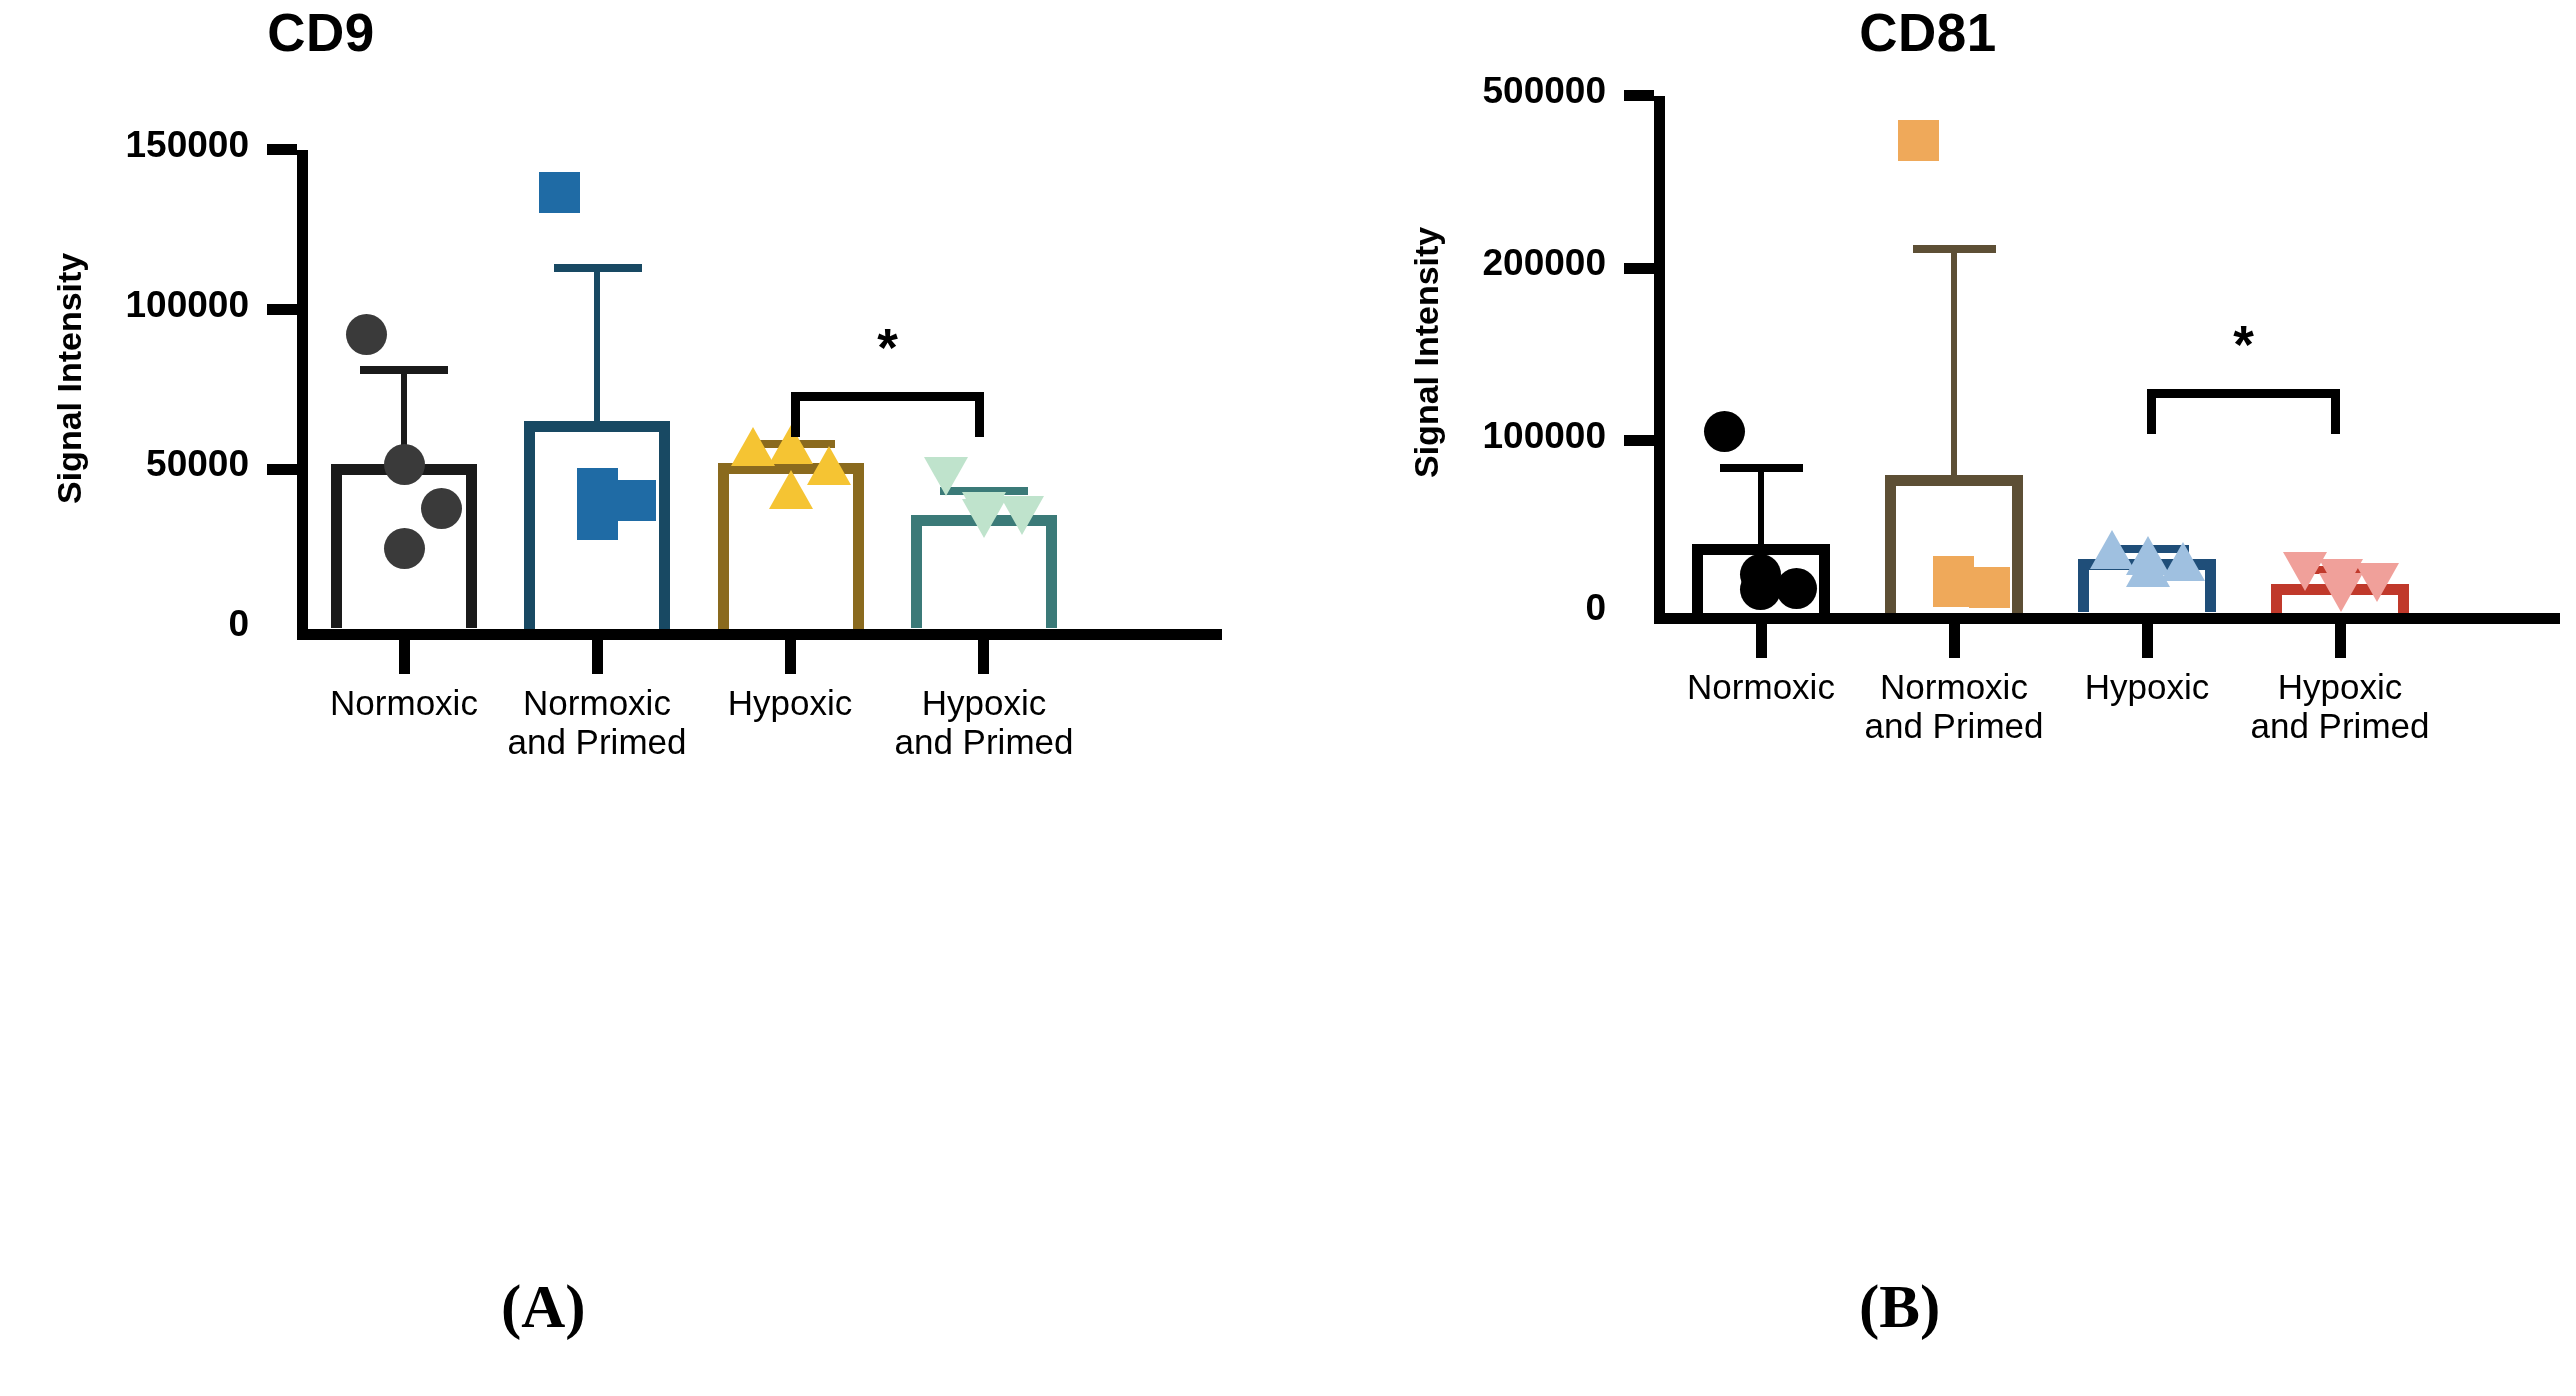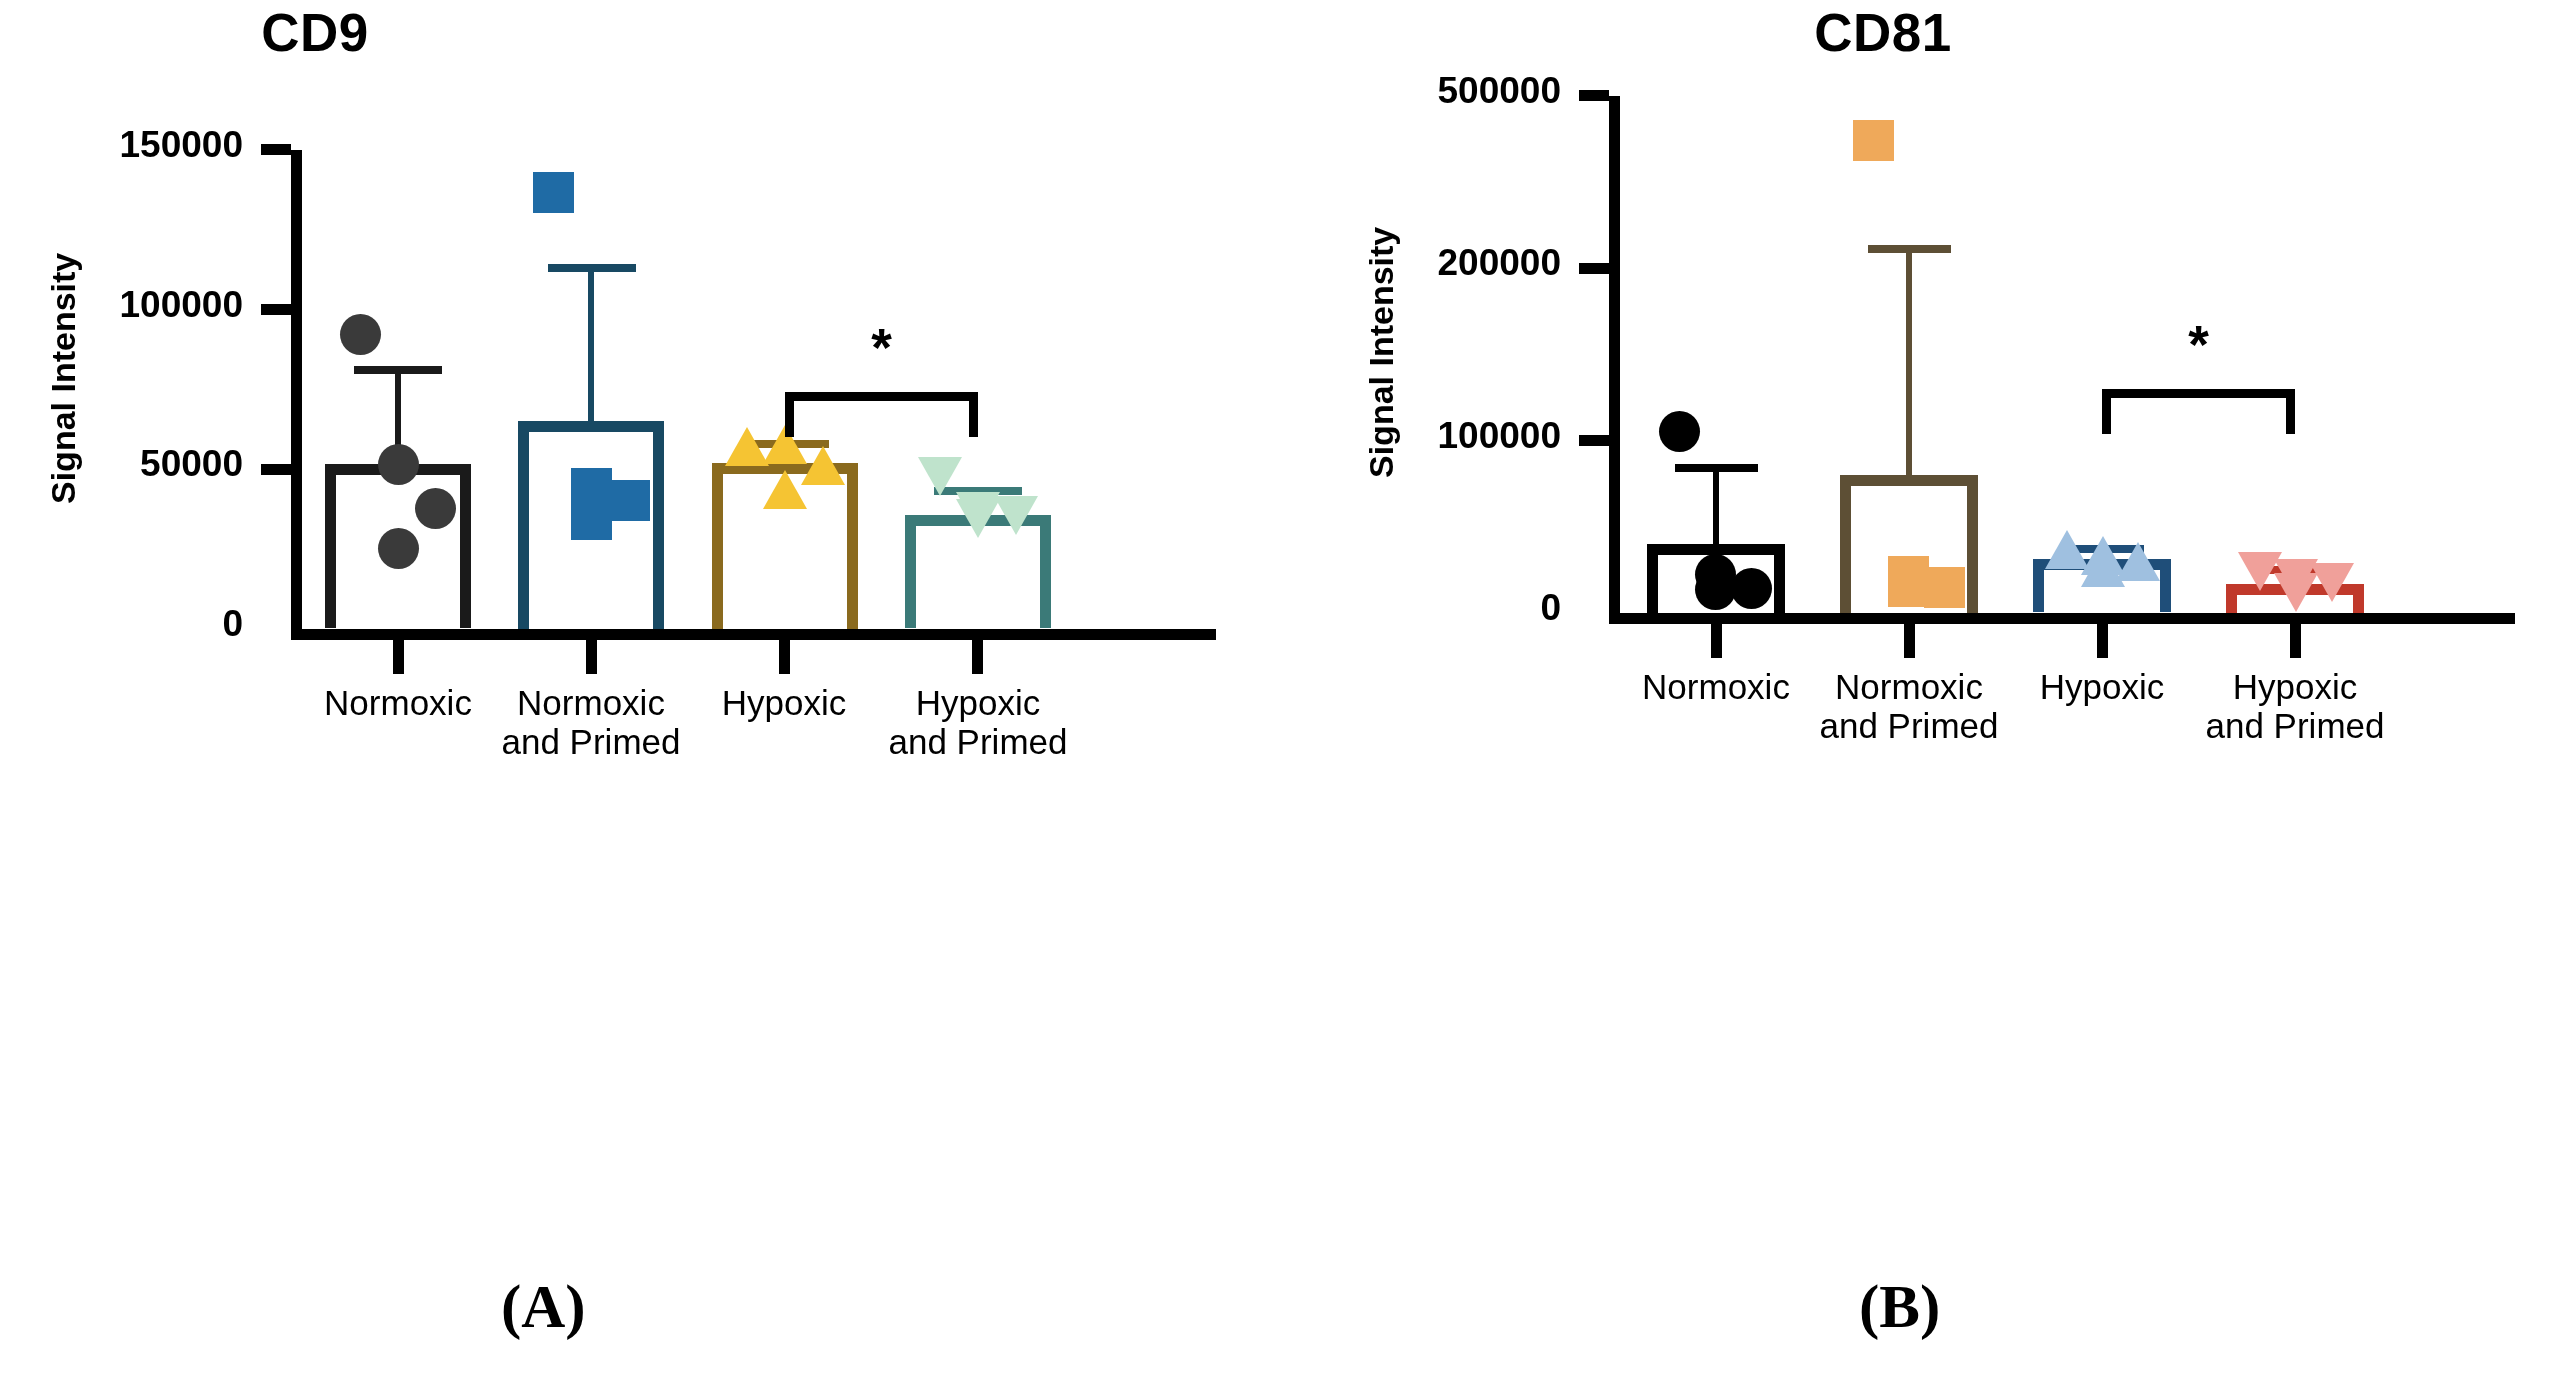--- a/index.html
+++ b/index.html
@@ -1,21 +1,21 @@
 <!DOCTYPE html>
 <html><head>
 <meta charset="utf-8">
 <style>
   html,body{margin:0;padding:0;background:#ffffff;}
   body{width:2576px;height:1396px;font-family:"Liberation Sans",sans-serif;color:#000;overflow:hidden;}
   .figure{position:relative;width:2576px;height:1396px;background:#fff;}
 
   .panel{position:absolute;top:0;height:1396px;}
-  #panel-a{left:6px;width:1288px;}
-  #panel-b{left:1239px;width:1288px;}
+  #panel-a{left:12px;width:1288px;}
+  #panel-b{left:1284px;width:1288px;}
 
   .chart-title{
     position:absolute;width:100%;text-align:center;
     font-weight:bold;font-size:53px;letter-spacing:0.5px;
     font-family:"Liberation Sans",sans-serif;color:#000;
   }
   #title-a{top:2px;left:-335px;}
   #title-b{top:2px;left:0px;}
 
   .panel-label{

